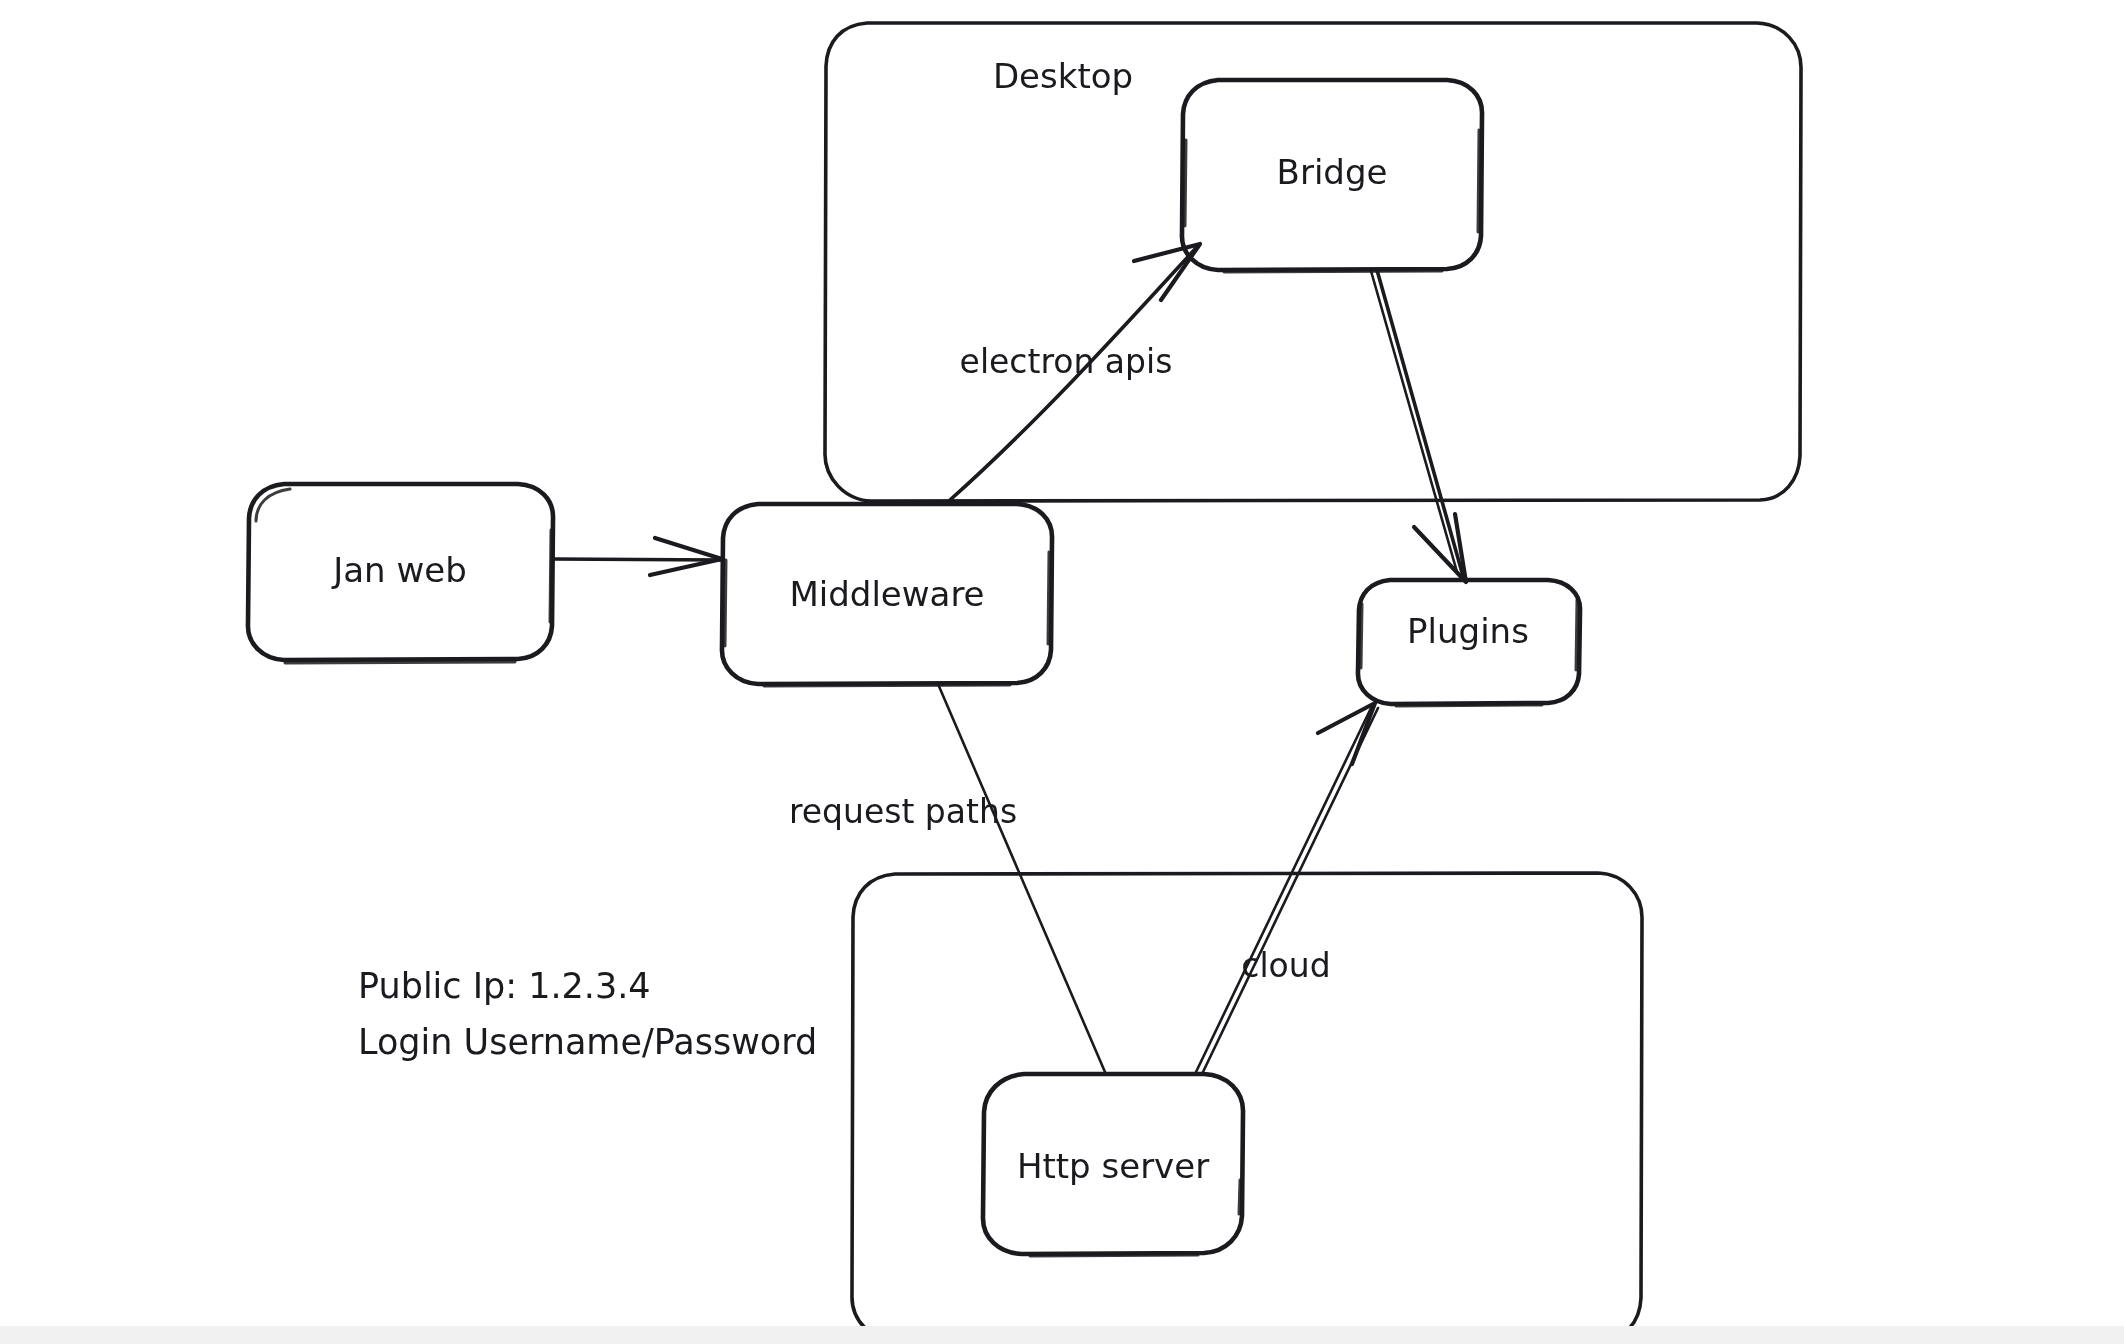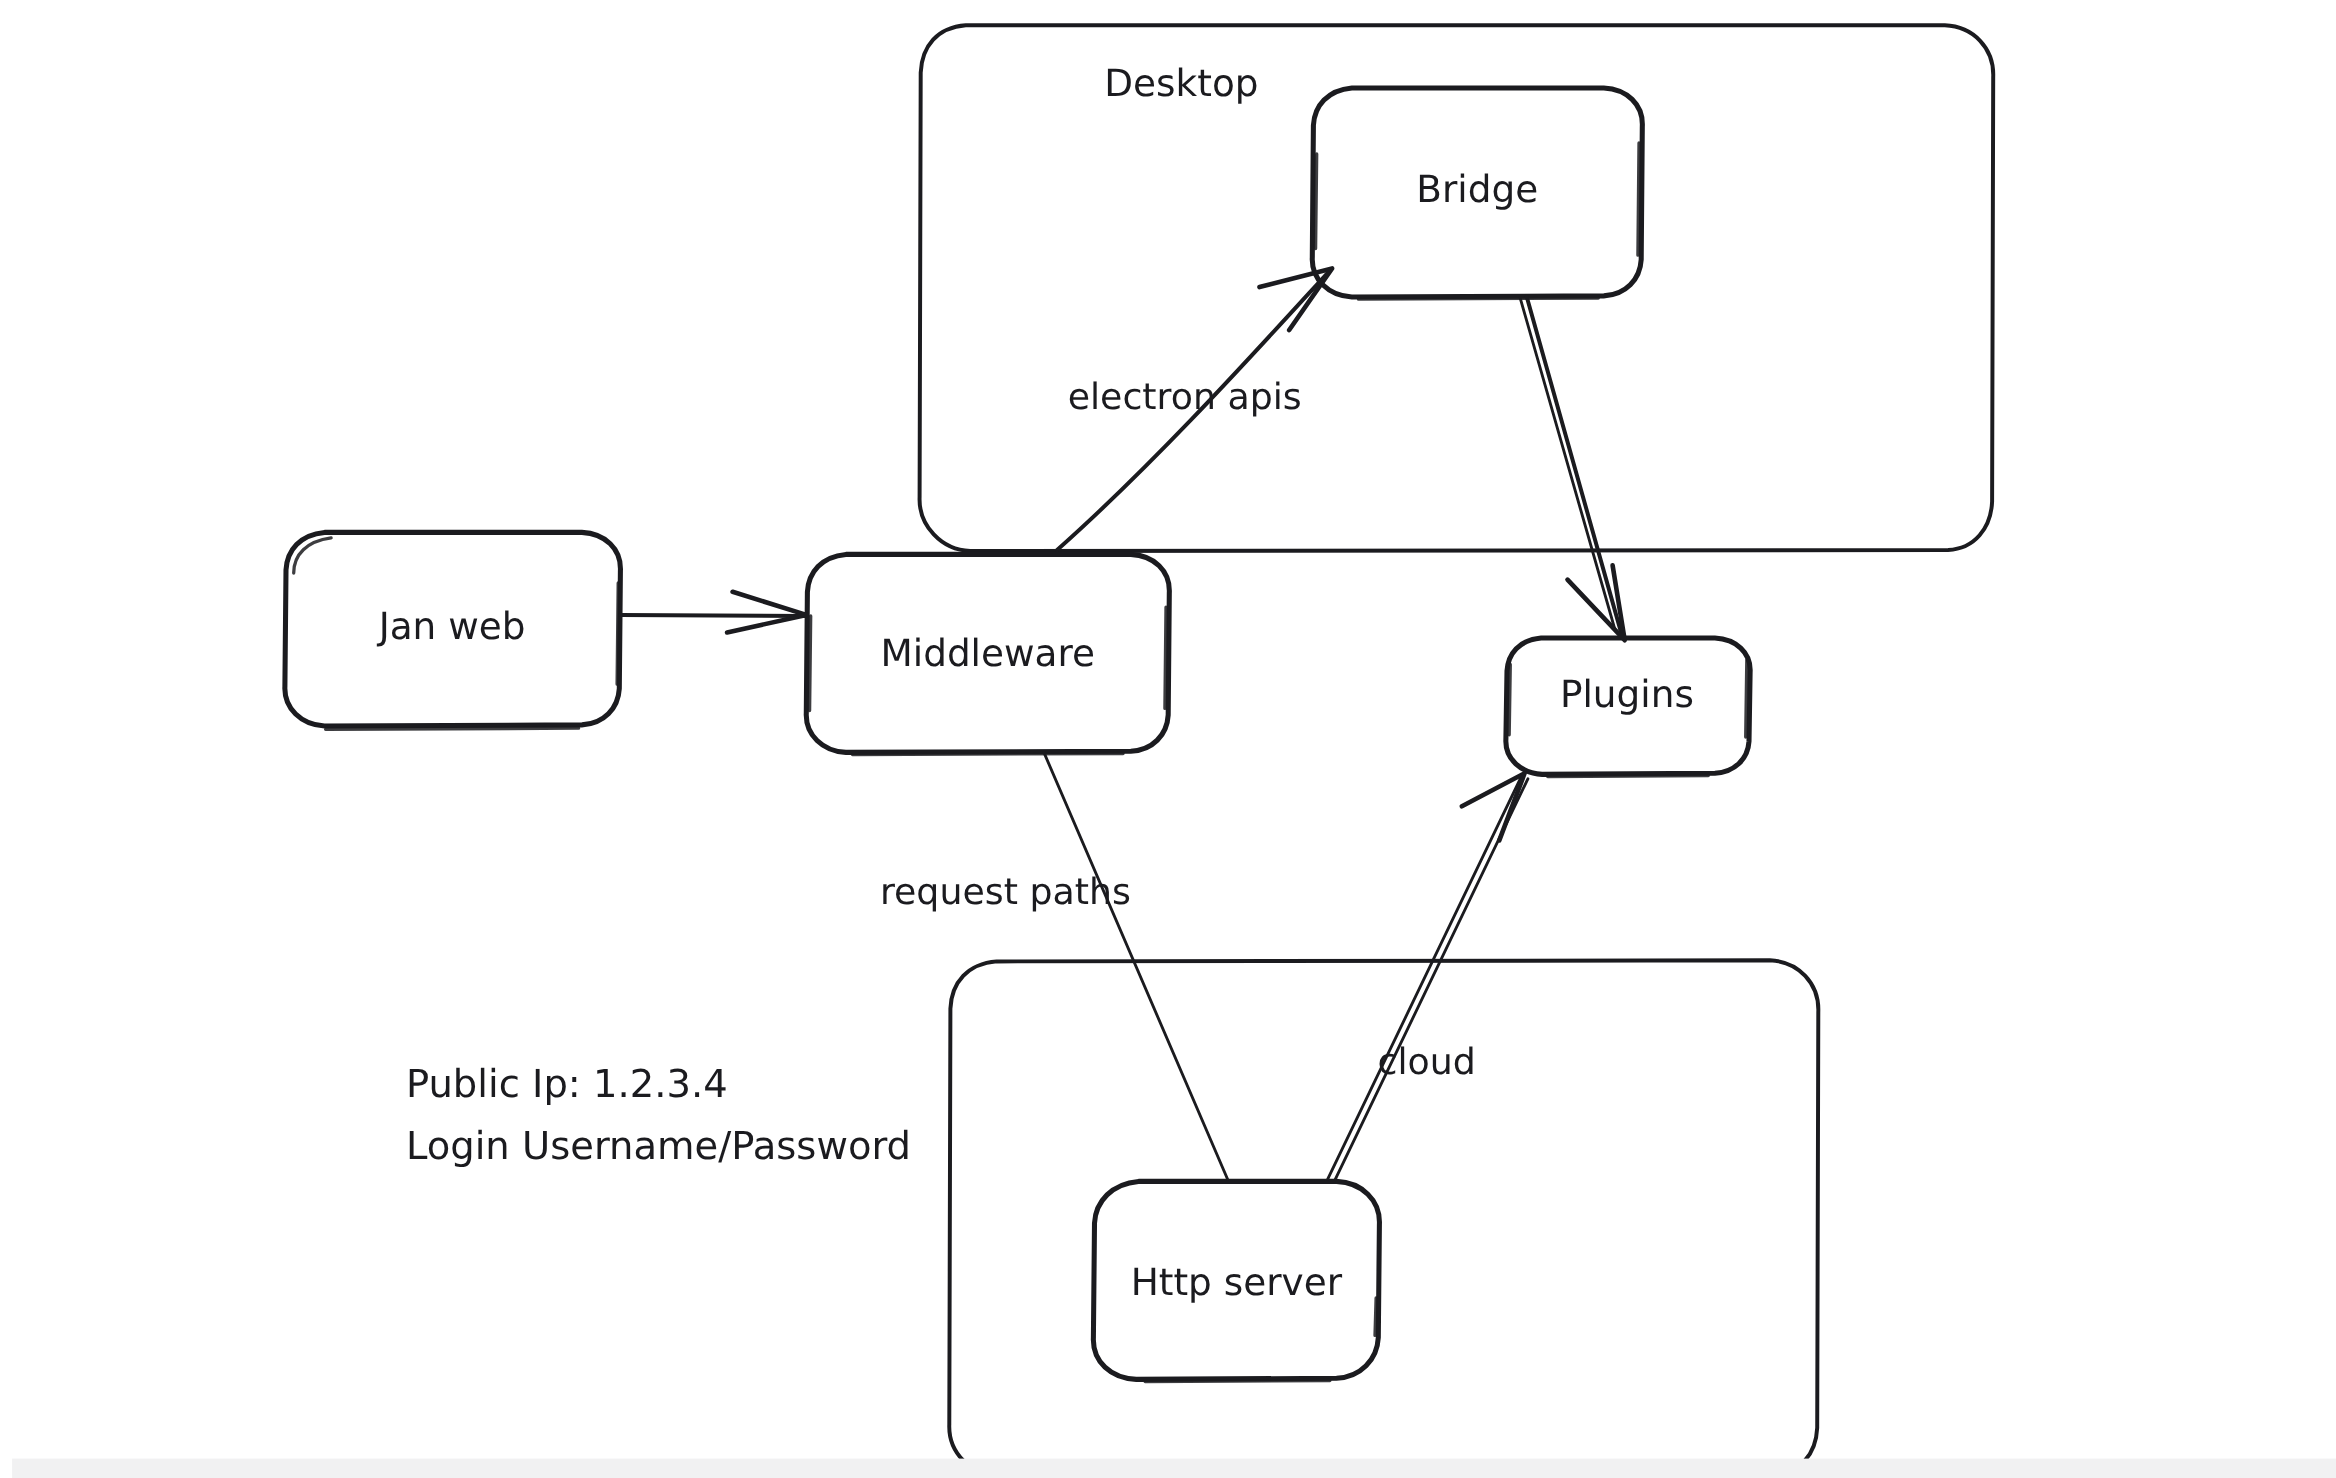--- a/index.html
+++ b/index.html
@@ -12,21 +12,20 @@
     width: 2124px;
     height: 1344px;
     overflow: hidden;
     font-family: "DejaVu Sans", sans-serif;
   }
   #canvas {
     position: relative;
     width: 2098px;
     height: 1344px;
     background: #ffffff;
-    margin-left: 11px;
   }
   svg#diagram {
     position: absolute;
     top: 0;
     left: 0;
     width: 2124px;
     height: 1344px;
   }
   .shape-stroke {
     fill: none;

